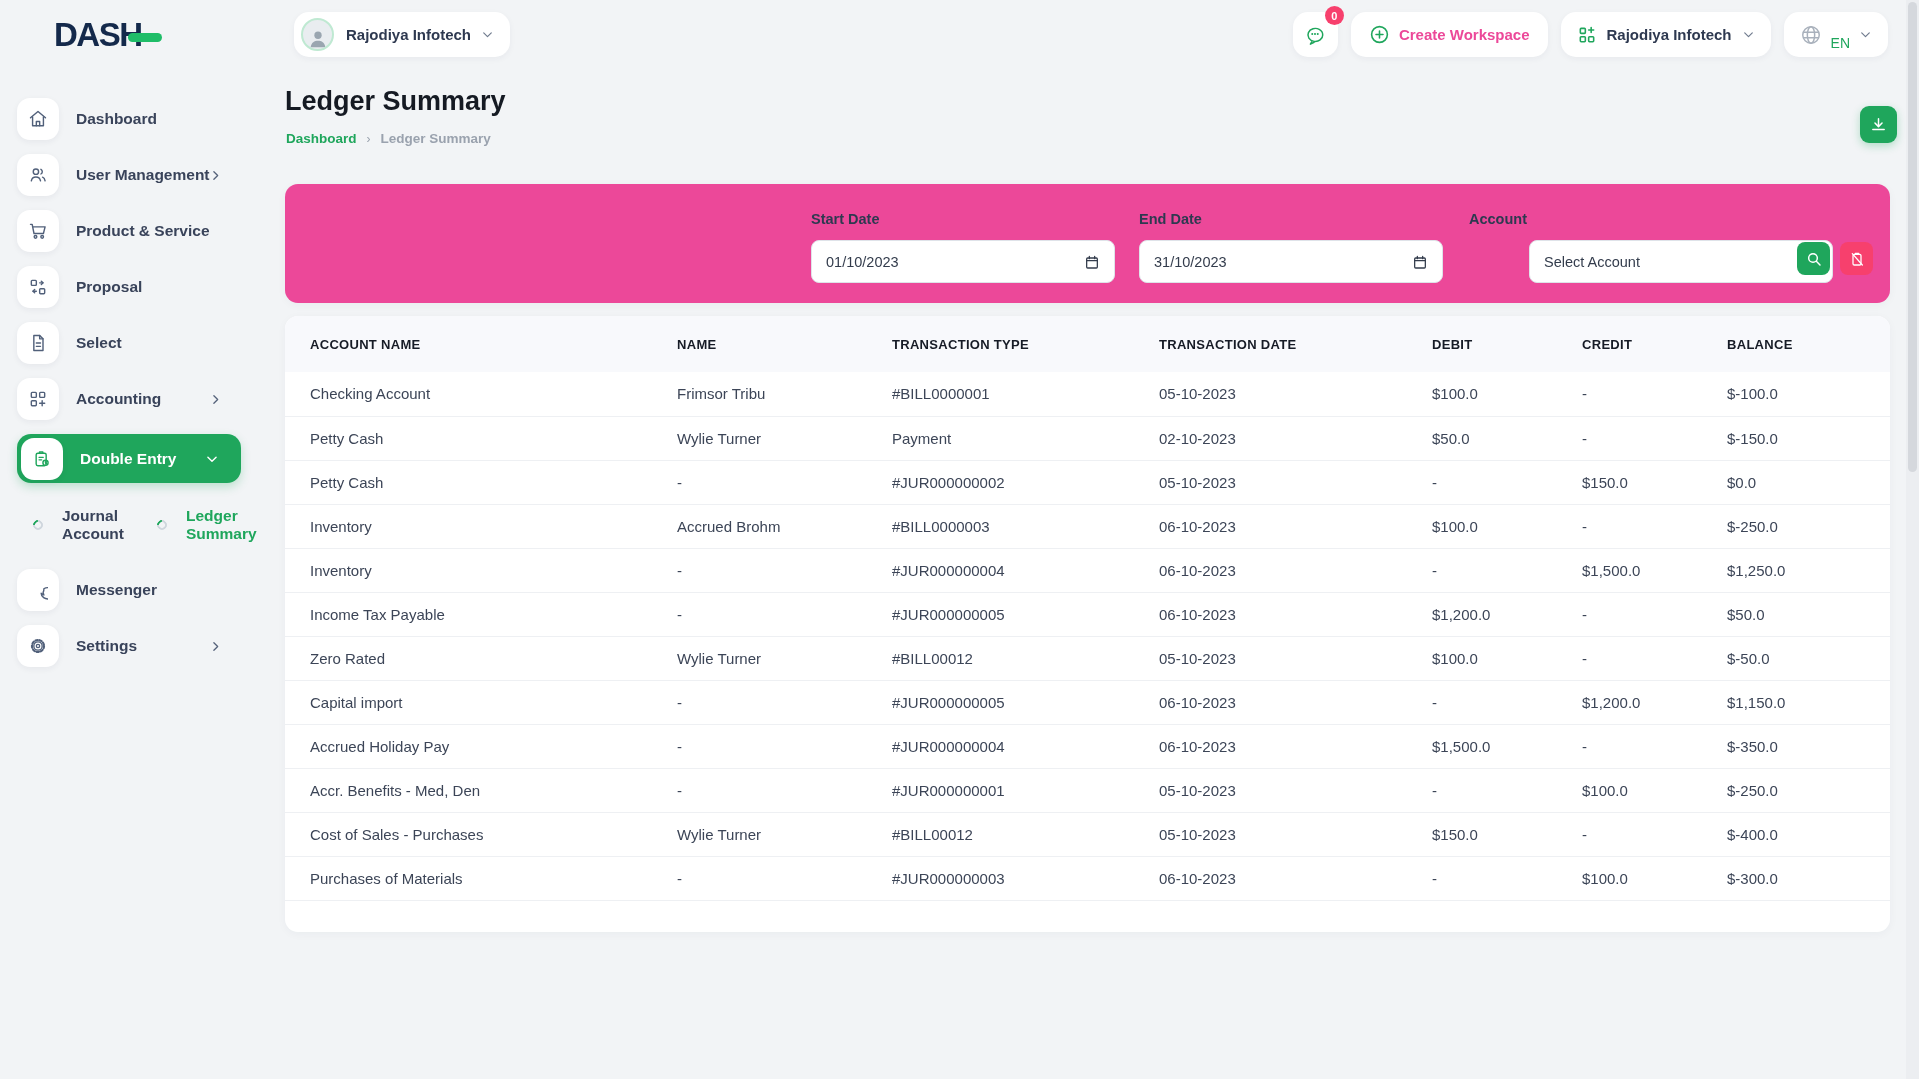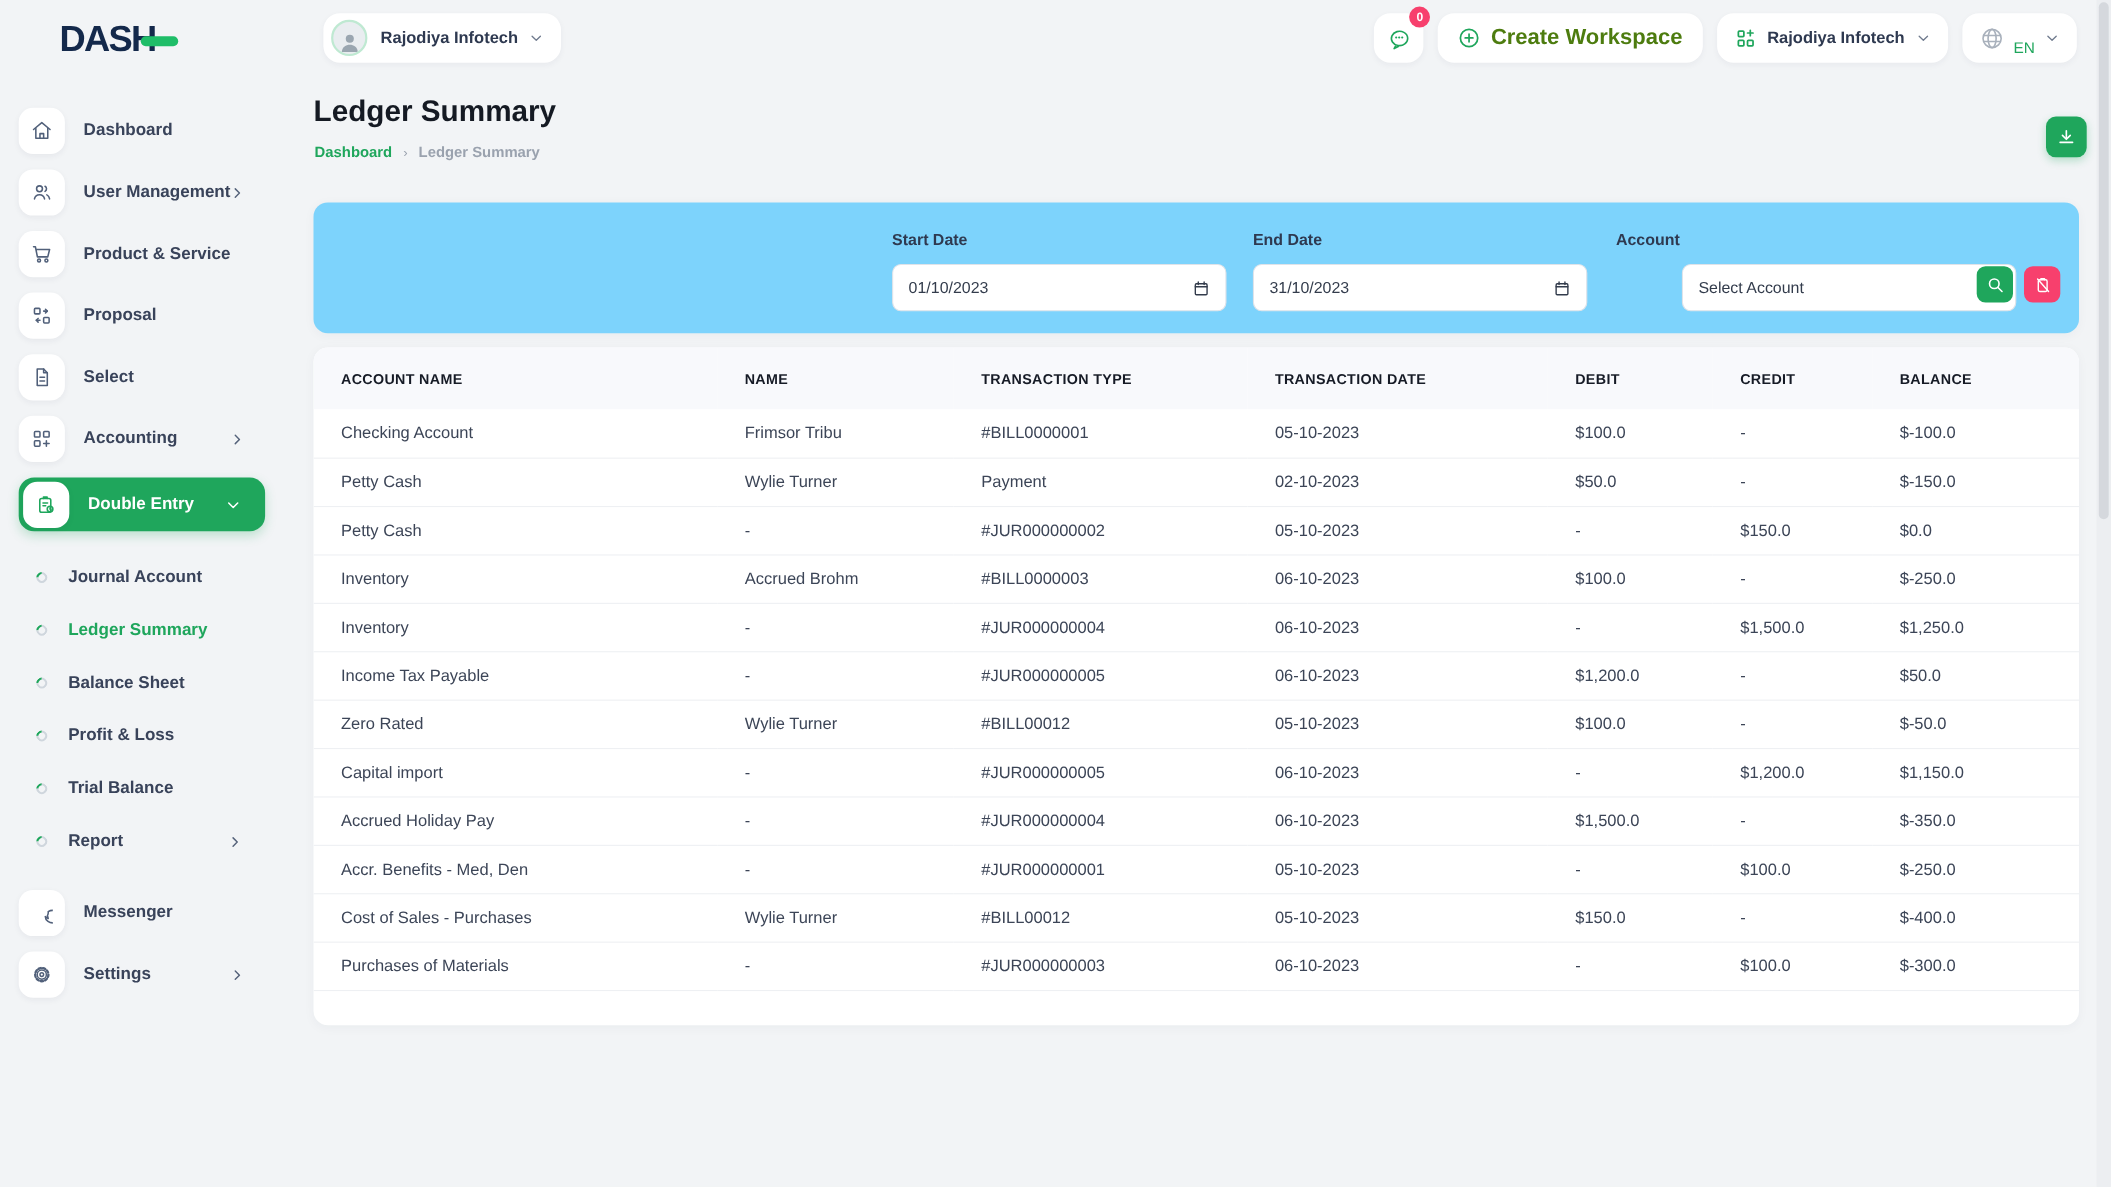--- a/index.html
+++ b/index.html
@@ -23,57 +23,57 @@
   .logo .dash-bar { display:inline-block; width:34px; height:9px; background:#1fbd68; border-radius:5px; margin-left:-14px; margin-bottom:4px; }
   .menu { position:absolute; left:0; top:96px; width:248px; display:flex; flex-direction:column; }
   .menu-item { position:relative; display:flex; align-items:center; height:46px; margin:0 0 10px 17px; padding-left:0; cursor:pointer; }
   .icon-box { width:42px; height:42px; background:#ffffff; border-radius:13px; box-shadow:0 2px 6px rgba(30,40,70,.06); display:flex; align-items:center; justify-content:center; color:#51607a; flex:0 0 42px; }
   .menu-label { margin-left:17px; font-size:15.5px; font-weight:600; color:#39435a; }
   .menu-chevron { position:absolute; right:26px; color:#55627a; }
   .menu-item.pill { margin:2px 7px 10px 17px; background:var(--primary-green,#1fa65c); border-radius:14px; height:49px; padding-left:0; box-shadow:0 4px 10px rgba(31,166,92,.25); }
   .menu-item.pill .icon-box { margin-left:4px; color:var(--primary-green,#1fa65c); border-radius:13px; }
   .menu-item.pill .menu-label { color:#ffffff; font-weight:700; }
   .menu-item.pill .menu-chevron { color:#ffffff; right:22px; }
-  .submenu { display:flex; flex-direction:column; margin:8px 0 4px 0; }
+  .submenu { display:flex; flex-direction:row; margin:8px 0 4px 0;align-items:flex-end; }
   .sub-item { position:relative; display:flex; align-items:center; height:48px; padding-left:33px; cursor:pointer; }
   .bullet { width:10px; height:10px; border:2px solid #cfd6dd; border-top-color:var(--primary-green,#1fa65c); border-radius:50%; transform:rotate(-45deg); flex:0 0 10px; }
   .sub-label { margin-left:19px; font-size:15.5px; font-weight:600; color:#39435a; }
   .sub-item.active .sub-label { color:var(--primary-green,#1fa65c); font-weight:700; }
   .sub-item.has-chevron .menu-chevron { right:28px; }
   .sub-item .menu-chevron { display:none; }
   .sub-item.has-chevron .menu-chevron { display:block; }
 
   
   .user-pill { position:absolute; left:294px; top:12px; height:45px; background:#fff; border-radius:15px; display:flex; align-items:center; padding:0 16px 0 7px; box-shadow:0 2px 6px rgba(30,40,70,.05); cursor:pointer; }
   .avatar { width:33px; height:33px; border-radius:50%; background:#e9edf0; border:2px solid #bfe9d2; display:flex; align-items:flex-end; justify-content:center; overflow:hidden; color:#9aa6b0; }
   .user-pill .name { margin:0 10px 0 12px; font-size:15px; font-weight:600; color:#2e3950; }
   .chev { color:#707b8e; }
   .topbar-right { position:absolute; top:12px; right:31px; display:flex; gap:13px; align-items:center; }
   .tb-box { height:45px; background:#fff; border-radius:15px; box-shadow:0 2px 6px rgba(30,40,70,.05); display:flex; align-items:center; cursor:pointer; }
   .tb-messages { width:45px; justify-content:center; position:relative; color:var(--primary-green,#1fa65c); }
   .badge { position:absolute; top:-6px; right:-6px; min-width:19px; height:19px; border-radius:10px; background:var(--accent-pink,#f7406d); color:#fff; font-size:11px; font-weight:700; display:flex; align-items:center; justify-content:center; padding:0 5px; }
-  .tb-create { padding:0 18px; gap:9px; font-size:20px; font-weight:600; color:#4d7c0f; }
+  .tb-create { padding:0 18px; gap:9px; font-size:15px; font-weight:600; color:#ec4899; }
   .tb-create .plus { color:var(--primary-green,#1fa65c); }
   .tb-workspace { padding:0 16px; gap:10px; font-size:15px; font-weight:600; color:#2e3950; }
   .tb-workspace .grid-ic { color:var(--primary-green,#1fa65c); }
   .tb-lang { padding:0 16px; gap:9px; }
   .tb-lang .lang-code { font-size:14px; font-weight:400; color:var(--primary-green,#1fa65c);margin-top:16px; }
   .tb-lang .globe { color:#a9b1bc; }
 
   
   .content { position:absolute; left:285px; top:0; width:1605px; }
   .page-title { position:absolute; top:86px; left:0; font-size:27px; font-weight:700; color:#151a23; }
   .breadcrumb { position:absolute; top:131px; left:1px; display:flex; align-items:center; gap:10px; font-size:13.5px; }
   .breadcrumb a { color:var(--primary-green,#1fa65c); text-decoration:none; font-weight:600; cursor:pointer; }
   .breadcrumb .sep { color:#9aa2ae; font-size:12px; }
   .breadcrumb .current { color:#9aa2ae; font-weight:600; }
   .download-btn { position:absolute; top:106px; right:-7px; width:37px; height:37px; border-radius:9px; background:var(--primary-green,#1fa65c); color:#fff; border:none; display:flex; align-items:center; justify-content:center; cursor:pointer; box-shadow:0 3px 8px rgba(31,166,92,.3); }
 
   
-  .filter-card { position:absolute; top:184px; left:0; width:1605px; height:119px; background:#7dd3fc; border-radius:13px; box-shadow:0 2px 10px rgba(30,40,70,.04); }
+  .filter-card { position:absolute; top:184px; left:0; width:1605px; height:119px; background:#ec4899; border-radius:13px; box-shadow:0 2px 10px rgba(30,40,70,.04); }
   .f-label { position:absolute; top:27px; font-size:14.5px; font-weight:600; color:#2e3950; }
   .f-input { position:absolute; top:56px; width:304px; height:43px; border:1px solid #dfe3e9; border-radius:8px; background:#fff; display:flex; align-items:center; padding:0 14px; font-size:14.5px; color:#333c4c; cursor:text; }
   .f-input .grow { flex:1; }
   .f-input .cal { color:#333c4c; }
   .f-select { cursor:pointer; }
   .f-select .chev { color:#4a5568; }
   .sq-btn { position:absolute; top:58px; width:33px; height:33px; border:none; border-radius:8px; display:flex; align-items:center; justify-content:center; color:#fff; cursor:pointer; }
   .btn-search { left:1512px; background:var(--primary-green,#1fa65c); }
   .btn-reset { left:1555px; background:var(--accent-pink,#f7406d); }
 

